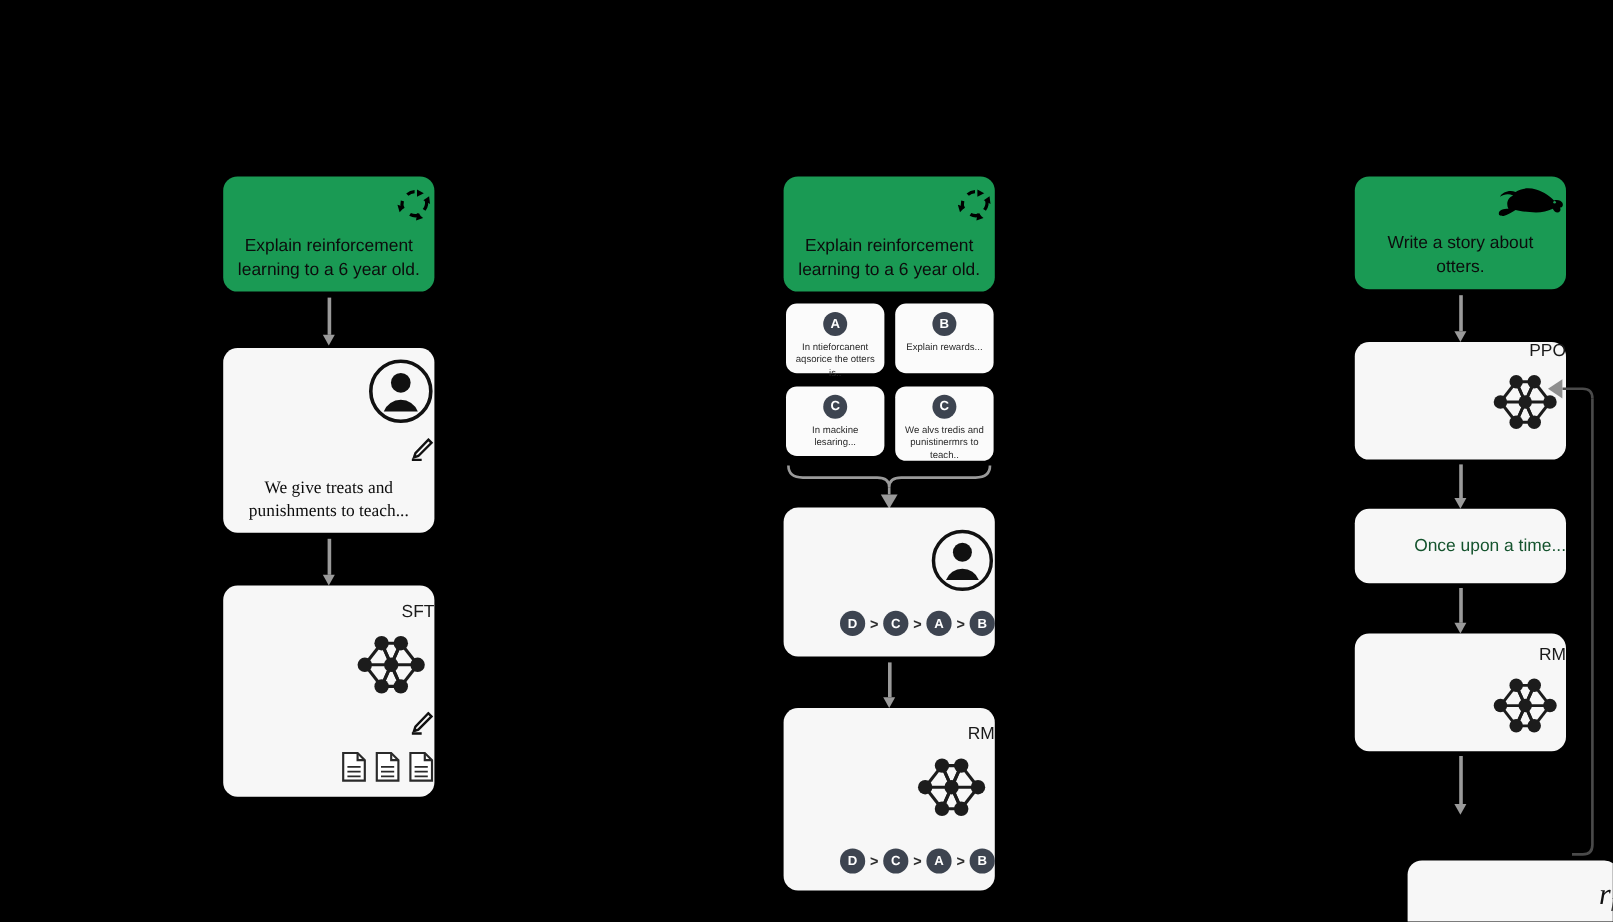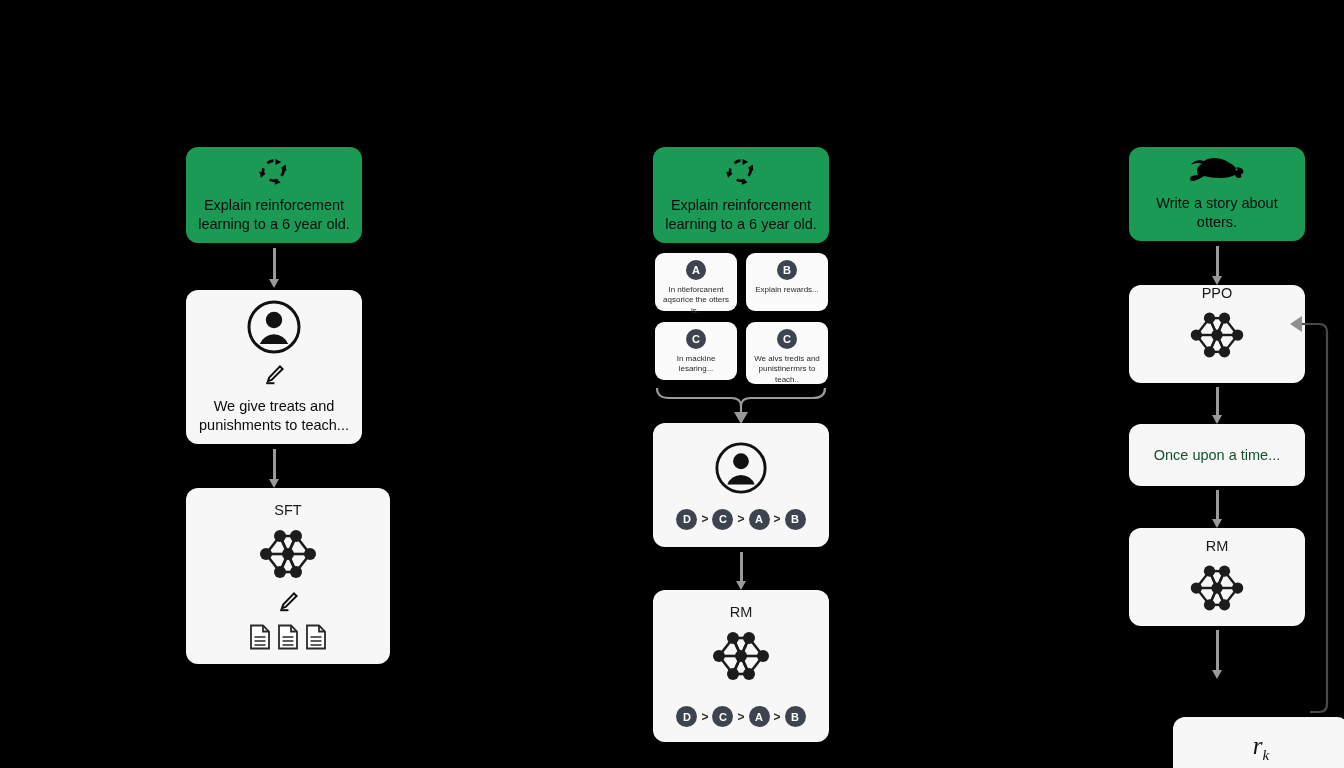--- a/index.html
+++ b/index.html
@@ -10,21 +10,21 @@
     overflow: hidden;
   }
   #stage { position: relative; width: 1344px; height: 768px; }
 
   .box {
     position: absolute;
     background: #f7f7f7;
     border-radius: 12px;
     display: flex;
     flex-direction: column;
-    align-items: center;
+    align-items: flex-end;
     justify-content: center;
     color: #111;
   }
   .box.green { background: #1a9a54; }
 
   .prompt-text {
     font-size: 14.5px;
     line-height: 1.32;
     text-align: center;
     color: #0c0c0c;
@@ -167,29 +167,29 @@
         <circle cx="28" cy="21" r="8.2" fill="#111"></circle>
         <path d="M13.8 45 A15.2 15.2 0 0 1 42.2 45 Z" fill="#111"></path>
       </svg>
     </span>
     <span class="icon pencil-icon">
       <svg width="22" height="20" viewBox="0 0 22 20">
         <path d="M17.0 1.4 L19.6 4.0 L8.6 15.0 L5.0 16.2 L6.2 12.6 Z" fill="none" stroke="#111" stroke-width="2"></path>
         <path d="M3.2 18.2 L11.4 18.2" stroke="#111" stroke-width="2"></path>
       </svg>
     </span>
-    <div class="prompt-text" style="margin-top:8px;">We give treats and punishments to teach...</div>
+    <div class="prompt-text" style="margin-top:8px;font-family:Liberation Serif, serif;">We give treats and punishments to teach...</div>
   </div>
 
   <div class="arrow-v" style="left:269px; top:449px; height:39px;">
     <div class="shaft" style="height:30px;"></div>
       <div class="head"></div>
   </div>
 
-  <div class="box" style="left:186px; top:488px; width:204px; height:176px; justify-content:flex-start; padding-top:14px;">
+  <div class="box" style="left:186px; top:488px; width:176px; height:176px; justify-content:flex-start; padding-top:14px;">
     <div class="model-label">SFT</div>
     <span class="icon nn-icon">
       <svg width="72" height="64" viewBox="0 0 72 64">
         <g stroke="#1c1c1c" stroke-width="2.6">
           <line x1="14" y1="32" x2="28" y2="14"></line>
             <line x1="14" y1="32" x2="36" y2="32"></line>
             <line x1="14" y1="32" x2="28" y2="50"></line>
           <line x1="58" y1="32" x2="44" y2="14"></line>
             <line x1="58" y1="32" x2="36" y2="32"></line>
             <line x1="58" y1="32" x2="44" y2="50"></line>

